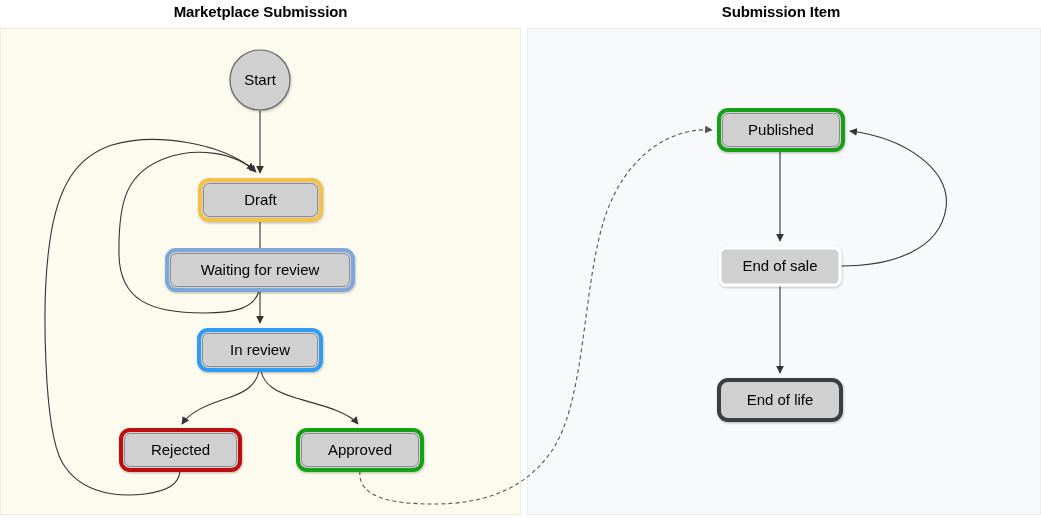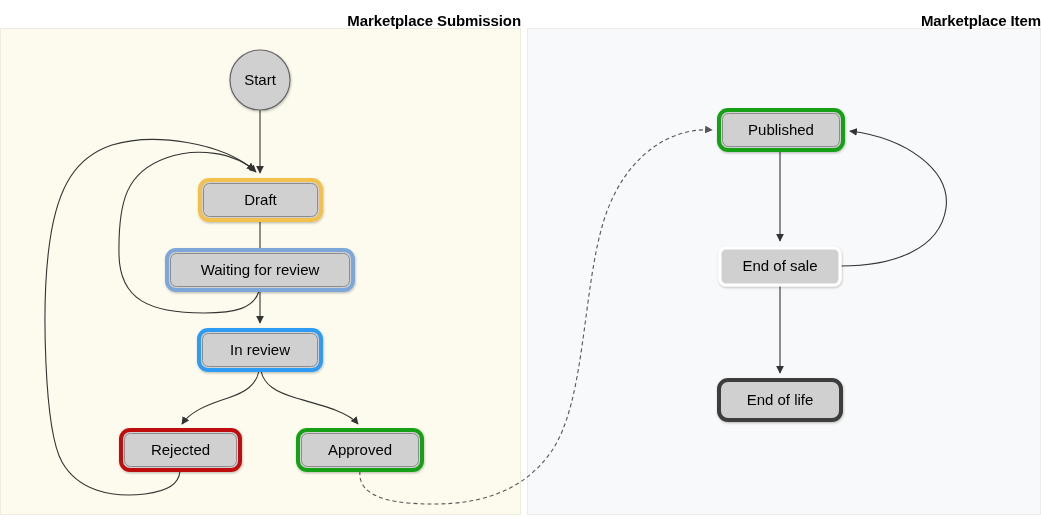--- a/index.html
+++ b/index.html
@@ -10,25 +10,25 @@
   #canvas {
     position: relative;
     width: 1041px;
     height: 521px;
     background: #ffffff;
     font-family: "Liberation Sans", sans-serif;
     overflow: hidden;
   }
   .panel-title {
     position: absolute;
-    top: 12px;
+    top: 3px;
     font-size: 15px;
     font-weight: bold;
     color: #000000;
-    text-align: right;
+    text-align: center;
     letter-spacing: -0.1px;
   }
   #title-left  { left: 0;   width: 521px; }
   #title-right { left: 521px; width: 520px; }
 
   svg#diagram {
     position: absolute;
     left: 0;
     top: 0;
     width: 1041px;
@@ -55,21 +55,21 @@
 </style>
 </head>
 <body>
 
 <div id="canvas">
 
   <div id="panel-left" style="position:absolute;left:0;top:28px;width:521px;height:487px;background:#fdfbed;border:1px solid #eeecdf;box-sizing:border-box;"></div>
   <div id="panel-right" style="position:absolute;left:527px;top:28px;width:514px;height:487px;background:#f8f9fa;border:1px solid #ececec;box-sizing:border-box;"></div>
 
   <div class="panel-title" id="title-left">Marketplace Submission</div>
-  <div class="panel-title" id="title-right">Marketplace Item</div>
+  <div class="panel-title" id="title-right">Submission Item</div>
 
   <svg id="diagram" viewBox="0 0 1041 521">
     <defs>
       <marker id="arrow" viewBox="0 0 10 10" refX="9" refY="5" markerWidth="7" markerHeight="7" orient="auto-start-reverse">
         <path d="M 0 0 L 10 5 L 0 10 z" fill="#333333"></path>
       </marker>
       <marker id="arrow-dashed" viewBox="0 0 10 10" refX="9" refY="5" markerWidth="7" markerHeight="7" orient="auto-start-reverse">
         <path d="M 0 0 L 10 5 L 0 10 z" fill="#555555"></path>
       </marker>
       <filter id="nodeshadow" x="-25%" y="-40%" width="160%" height="190%">

